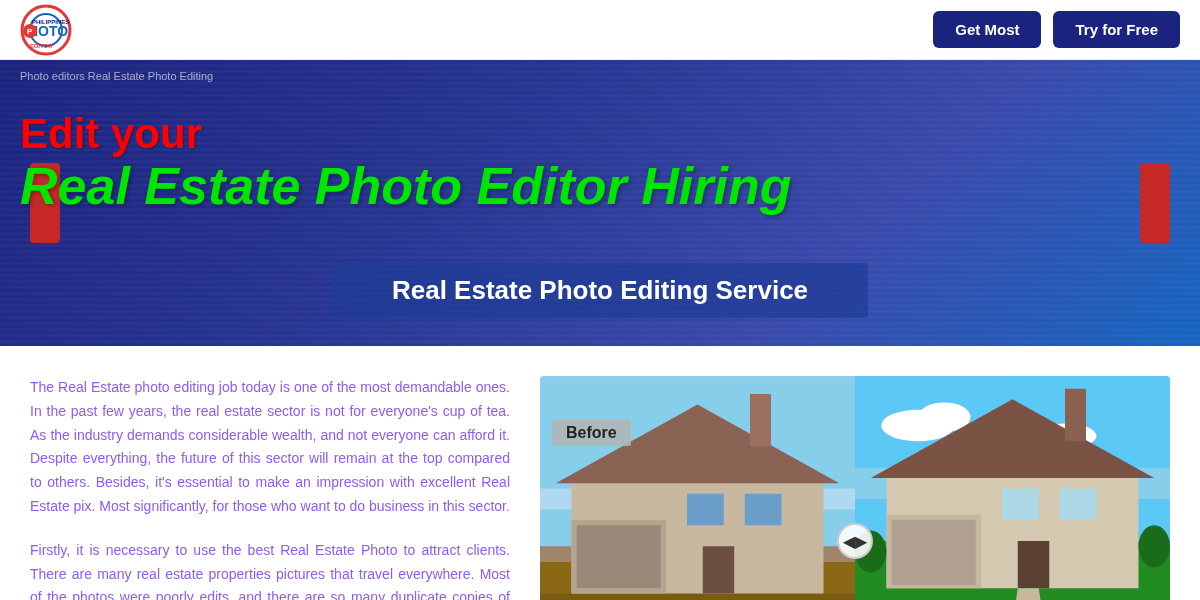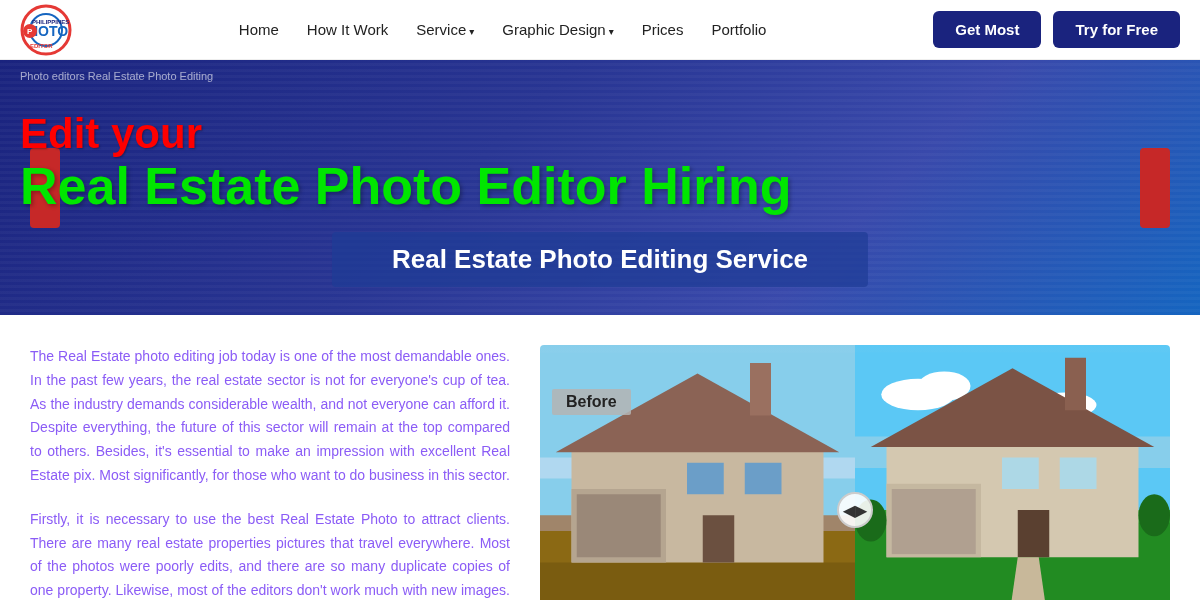--- a/index.html
+++ b/index.html
@@ -61,21 +61,21 @@
       border-radius: 6px;
       font-size: 15px;
       cursor: pointer;
       font-weight: 600;
     }
 
     
     .hero-banner {
       position: relative;
       width: 100%;
-      height: 255px;
+      height: 286px;
       background: linear-gradient(135deg, #1a237e 0%, #283593 40%, #3949ab 70%, #1565c0 100%);
       overflow: hidden;
       display: flex;
       flex-direction: column;
       align-items: center;
       justify-content: center;
     }
     .hero-banner::before {
       content: '';
       position: absolute;
@@ -124,20 +124,21 @@
       color: #ff0000;
       text-shadow: 1px 1px 2px rgba(0,0,0,0.3);
     }
     .hero-main-heading {
       position: absolute;
       top: 100px;
       left: 20px;
       font-size: 52px;
       font-weight: 900;
       color: #00e600;
+      font-style: italic;
       text-shadow: 2px 2px 4px rgba(0,0,0,0.3);
       line-height: 1;
     }
     .hero-sub-bar {
       position: absolute;
       bottom: 28px;
       left: 50%;
       transform: translateX(-50%);
       background: rgba(30, 60, 150, 0.7);
       padding: 12px 60px;
@@ -244,40 +245,20 @@
       <circle cx="26" cy="26" r="24" fill="none" stroke="#e53935" stroke-width="3"></circle>
       <circle cx="26" cy="26" r="16" fill="none" stroke="#1565c0" stroke-width="2"></circle>
       <text x="12" y="20" font-size="6" font-weight="900" fill="#1a237e">PHILIPPINES</text>
       <text x="8" y="32" font-size="14" font-weight="900" fill="#1565c0">HOTO</text>
       <text x="10" y="44" font-size="6" font-weight="900" fill="#e53935">EDITOR</text>
       <circle cx="10" cy="27" r="7" fill="#e53935"></circle>
       <text x="7" y="30" font-size="8" font-weight="900" fill="#fff">P</text>
     </svg>
   </div>
 
-  <ul class="nav-links">
-    <li>
-      <a href="#">Home</a>
-    </li>
-    <li>
-      <a href="#">How It Work</a>
-    </li>
-    <li>
-      <a href="#"><span>Service</span><span class="arrow">▾</span></a>
-    </li>
-    <li>
-      <a href="#"><span>Graphic Design</span><span class="arrow">▾</span></a>
-    </li>
-    <li>
-      <a href="#">Prices</a>
-    </li>
-    <li>
-      <a href="#">Portfolio</a>
-    </li>
-  </ul>
 
   <div class="nav-buttons">
     <button class="btn-get-quote">Get Most</button>
     <button class="btn-try-free">Try for Free</button>
   </div>
 </nav>
 
 <div class="hero-banner">
   <div class="hero-overlay-text">Photo editors Real Estate Photo Editing</div>
   <div class="hero-red-left"></div>

